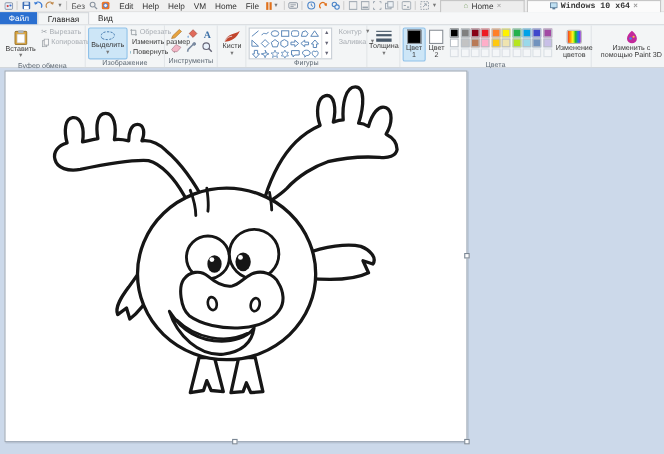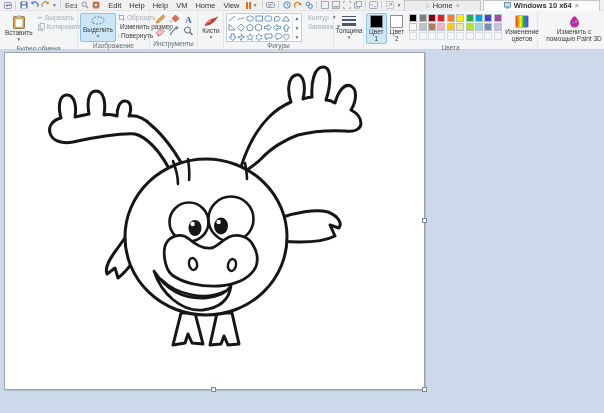--- a/index.html
+++ b/index.html
@@ -13,21 +13,21 @@
   .ts-ic{width:9px;height:9px;flex:none;display:flex;align-items:center;justify-content:center;margin:0 1px;}
   .ts-ic svg{display:block;}
   .caret{font-size:5px;color:#777;margin:0 1px;flex:none;}
   .qat-title{color:#555;margin:0 2px;flex:none;}
   .menu-item{margin:0 4px;flex:none;cursor:default;}
   .pausebtn{display:flex;align-items:center;margin:0 2px;flex:none;}
   .pausebar{width:2px;height:7px;background:#e0701a;margin-right:1px;}
   .vmtab{display:flex;align-items:center;height:11px;box-sizing:border-box;
     border:1px solid #c6c6c6;border-bottom:none;background:#ededed;
     padding:0 20px;margin-left:2px;gap:3px;flex:none;}
-  .vmtab.active{background:#fbfbfb;font-weight:bold;}
+  .vmtab.active{background:#fbfbfb;font-weight:bold;font-family:Liberation Mono, monospace;}
   .vmtab .x{color:#999;font-size:7px;}
   
   .ribbontabs{height:12px;background:#f7f8f9;display:flex;align-items:stretch;
     font-size:7.5px;border-bottom:1px solid #d5d9dd;box-sizing:border-box;}
   .rtab{display:flex;align-items:center;padding:0 8px;color:#222;}
   .rtab.file{background:#2a6fd0;color:#fff;}
   .rtab.active{background:#f3f5f6;border:1px solid #d5d9dd;border-bottom:none;}
   
   .ribbon{height:39px;background:#f3f5f6;display:flex;align-items:stretch;
     border-bottom:1px solid #cfd4d9;box-sizing:border-box;font-size:6.5px;color:#3b3b3b;}
@@ -107,21 +107,21 @@
           <circle cx="4" cy="4" r="1.8" fill="#eaf2fb" stroke="#3a6fd0" stroke-width="0.8"></circle>
         </svg>
       </span>
 
     <span style="width:3px"></span>
     <span class="menu-item">Edit</span>
     <span class="menu-item">Help</span>
     <span class="menu-item">Help</span>
     <span class="menu-item">VM</span>
     <span class="menu-item">Home</span>
-    <span class="menu-item">View</span>
+    <span class="menu-item">File</span>
 
     <span class="pausebtn">
       <span class="pausebar"></span>
       <span class="pausebar"></span>
       <span class="caret">▼</span>
       </span>
     <span class="ts-sep"></span>
     <span class="ts-ic">
       <svg width="9" height="8">
           <rect x="0.5" y="1.5" width="8" height="5" rx="1" fill="none" stroke="#8a94a0" stroke-width="0.9"></rect>
@@ -196,20 +196,25 @@
     <span class="vmtab active">
       <svg width="7" height="7">
           <rect x="0.5" y="0.5" width="6" height="4.5" fill="#bfe0f2" stroke="#5a7d9a" stroke-width="0.8"></rect>
           <rect x="2.2" y="5.2" width="2.6" height="1.3" fill="#5a7d9a"></rect>
         </svg>
       <span>Windows 10 x64</span>
       <span class="x">×</span>
     </span>
   </div>
 
+  <div class="ribbontabs">
+    <span class="rtab file">Файл</span>
+    <span class="rtab active">Главная</span>
+    <span class="rtab">Вид</span>
+  </div>
 
   <div class="ribbon">
 
     <div class="grp" style="width:78px">
       <div class="grp-body">
         <div class="bigbtn">
           <svg width="12" height="14">
               <rect x="0.5" y="1.5" width="11" height="12" rx="1" fill="#d9a33c" stroke="#8a6a2a" stroke-width="0.8"></rect>
               <rect x="2.5" y="4" width="7" height="8" fill="#fff" stroke="#bbb" stroke-width="0.5"></rect>
               <rect x="3.5" y="0.5" width="5" height="2.4" rx="0.8" fill="#b0b6bc"></rect>

